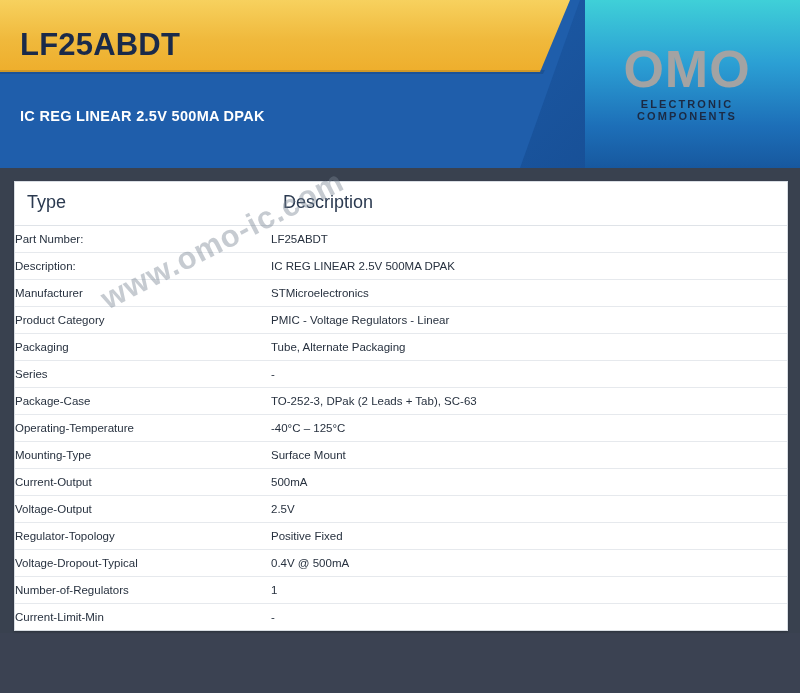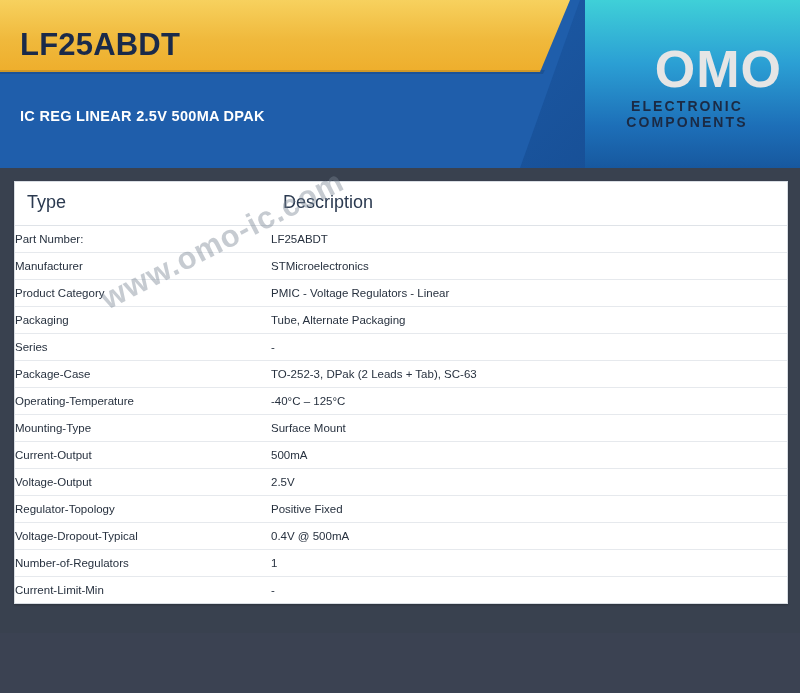--- a/index.html
+++ b/index.html
@@ -82,29 +82,28 @@
   .logo-wrap {
     position: absolute;
     right: 18px;
     top: 42px;
     width: 190px;
     text-align: center;
   }
   .logo-omo {
     font-size: 52px;
     font-weight: bold;
-    color: #e5e5e5;
+    color: #a3a3a3;
     letter-spacing: 1px;
     line-height: 54px;
     font-family: "Liberation Sans", sans-serif;
-    text-align: right;
   }
   .logo-sub {
     margin-top: 2px;
-    font-size: 14px;
+    font-size: 11px;
     font-weight: bold;
     color: #1b2a44;
     letter-spacing: 2.1px;
   }
 
   
   .card {
     position: absolute;
     left: 14px;
     top: 181px;
@@ -186,20 +185,24 @@
           <th class="col1">Type</th>
           <th>Description</th>
         </tr>
       </thead>
       <tbody>
           <tr>
             <td class="key">Part Number:</td>
             <td class="val">LF25ABDT</td>
           </tr>
           <tr>
+            <td class="key">Description:</td>
+            <td class="val">IC REG LINEAR 2.5V 500MA DPAK</td>
+          </tr>
+          <tr>
             <td class="key">Manufacturer</td>
             <td class="val">STMicroelectronics</td>
           </tr>
           <tr>
             <td class="key">Product Category</td>
             <td class="val">PMIC - Voltage Regulators - Linear</td>
           </tr>
           <tr>
             <td class="key">Packaging</td>
             <td class="val">Tube, Alternate Packaging</td>

